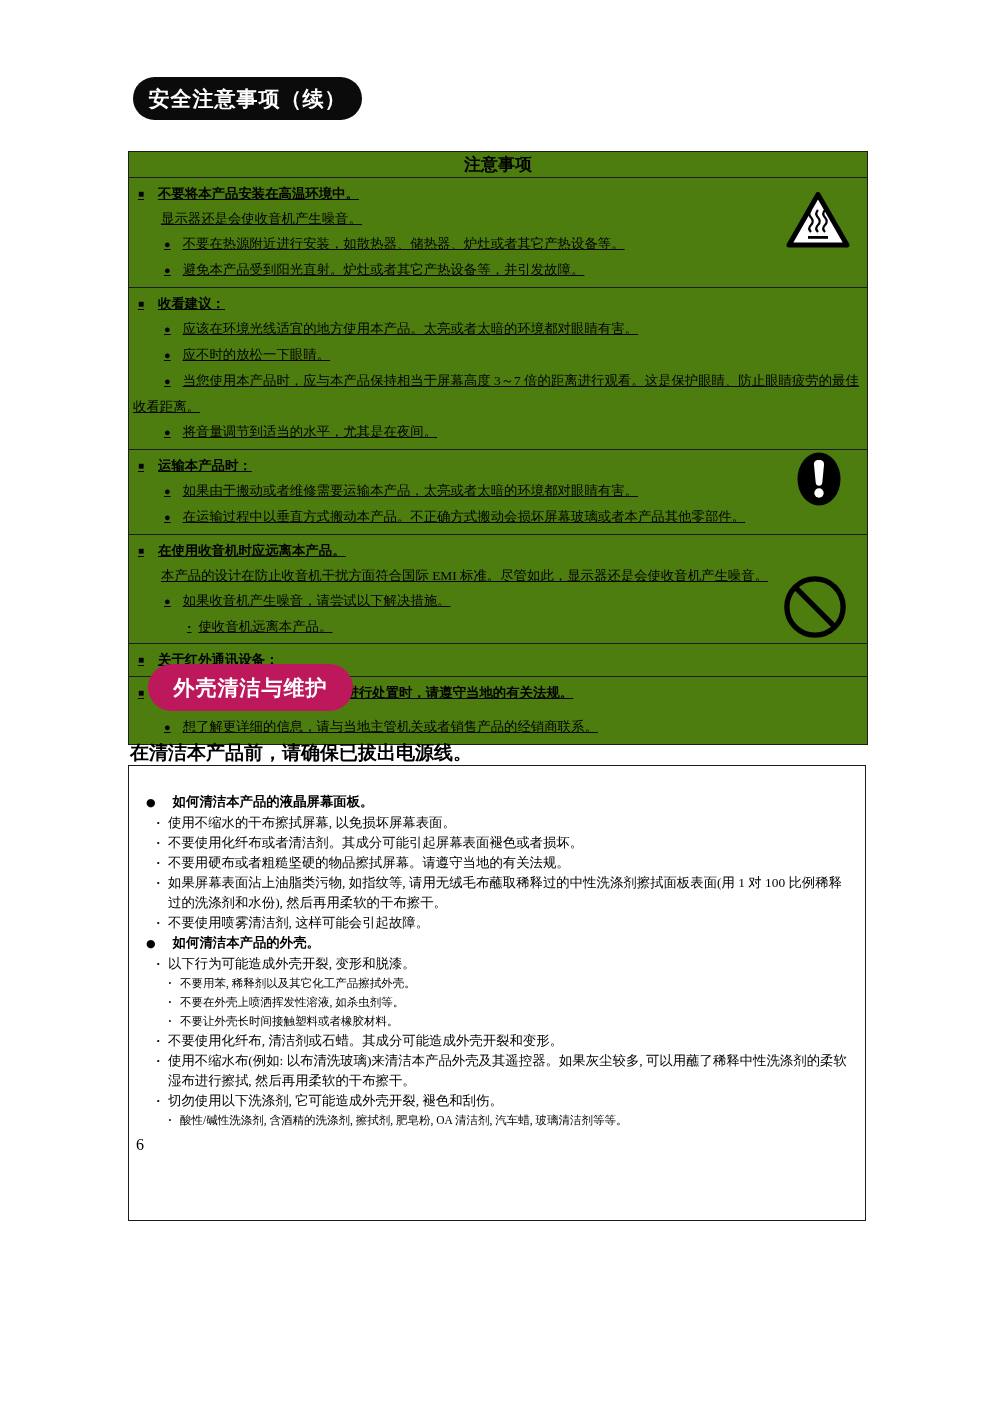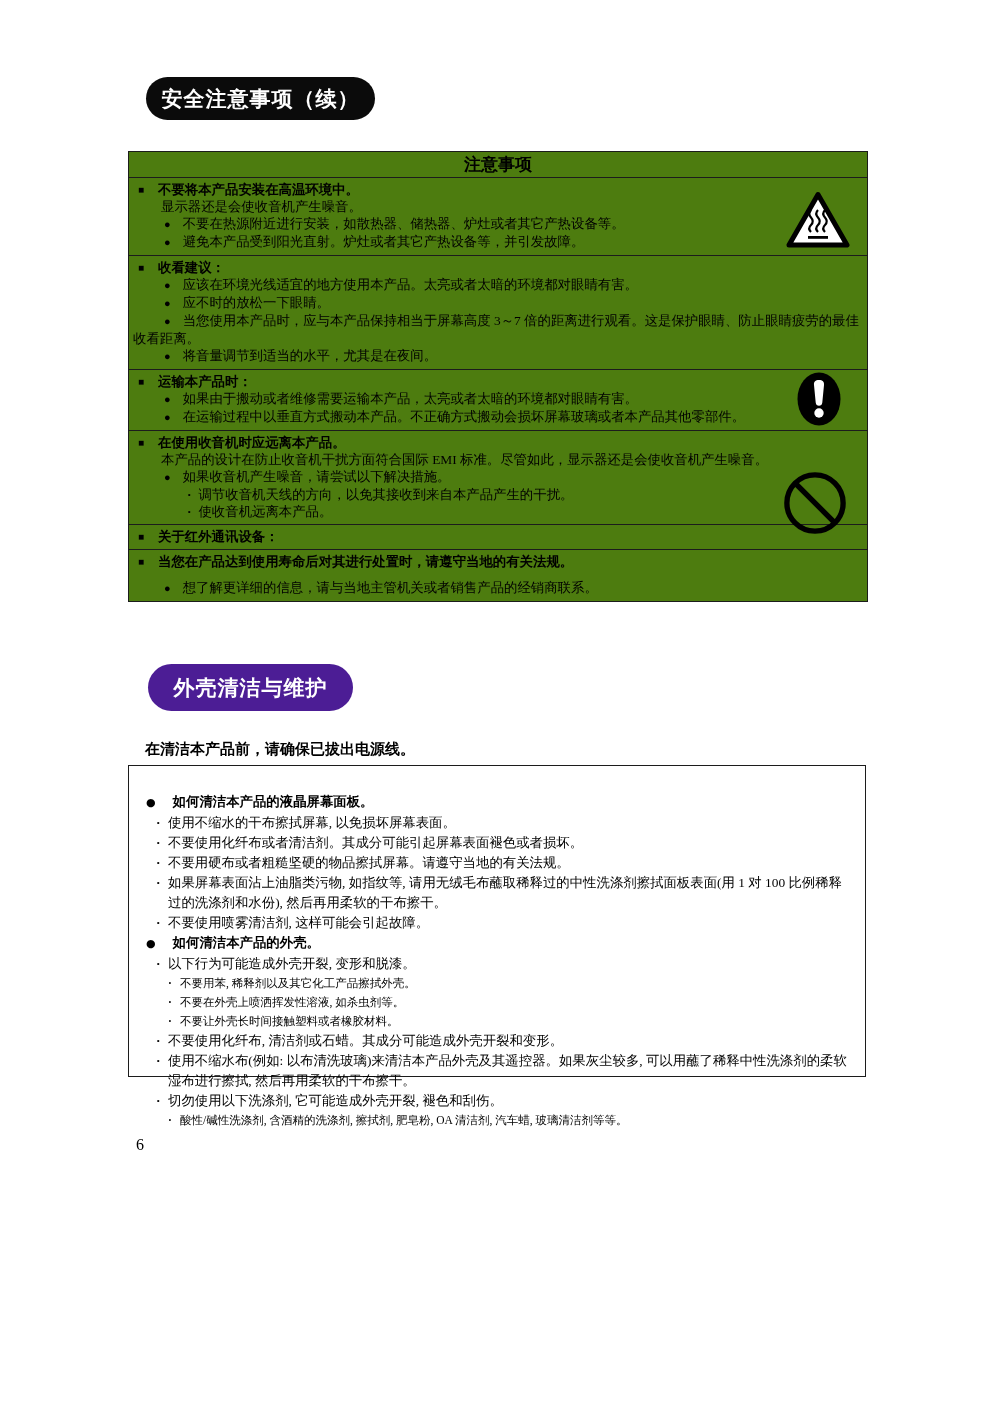--- a/index.html
+++ b/index.html
@@ -7,54 +7,54 @@
     width:993px; height:1404px; background:#ffffff; position:relative;
     font-family:"Liberation Serif","DejaVu Serif",serif; color:#000;
     -webkit-font-smoothing:antialiased;
   }
 
   
   .badge {
     position:absolute; color:#fff; font-weight:bold; text-align:center;
     font-family:"Liberation Sans","DejaVu Sans",sans-serif;
   }
-  #badge1 { left:146px; top:77px; width:229px; height:43px; line-height:43px;
+  #badge1 { left:133px; top:77px; width:229px; height:43px; line-height:43px;
             background:#0b0b0b; border-radius:22px; font-size:21px; letter-spacing:1px; }
   #badge2 { left:148px; top:664px; width:205px; height:47px; line-height:47px;
-            background:#4c1d95; border-radius:24px; font-size:21px; letter-spacing:1px; }
+            background:#be185d; border-radius:24px; font-size:21px; letter-spacing:1px; }
 
   
   .notice-table { position:absolute; left:128px; top:151px; width:738px;
                   border:1px solid #1c1c1c; background:#4d7c0f; }
   .nt-header { text-align:center; font-weight:bold; font-size:17px; line-height:25px;
                border-bottom:1px solid #1c1c1c; }
   .nt-row { position:relative; border-bottom:1px solid #1c1c1c;
-            padding:3px 4px 4px 4px; font-size:13.4px; line-height:17px; }
+            padding:3px 4px 4px 4px; font-size:13.4px; line-height:25px;text-decoration:underline; }
   .nt-row:last-child { border-bottom:none; }
   .row-title { font-family:"Liberation Sans","DejaVu Sans",sans-serif; font-weight:bold;
                padding-left:5px; }
   .row-title .sq { font-size:10px; margin-right:14px; vertical-align:1px; }
   .ln-plain  { text-indent:28px; }
   .ln-bullet { text-indent:31px; }
   .ln-bullet .dot { font-size:11px; margin-right:12px; }
   .ln-sub    { text-indent:54px; }
   .ln-sub .md { margin-right:7px; font-weight:bold; }
   .pad-icon { padding-right:92px; }
   .gap-top { margin-top:9px; }
   .row-icon { position:absolute; }
   #icon-hot  { right:16px; top:12px; }
   #icon-must { right:26px; top:2px; }
   #icon-ban  { right:20px; top:40px; }
 
   
-  #clean-note { position:absolute; left:145px; top:740px; font-weight:bold; font-size:15px;
+  #clean-note { position:absolute; left:130px; top:740px; font-weight:bold; font-size:19px;
                 font-family:"Liberation Sans","DejaVu Sans",sans-serif; }
 
   
-  .clean-box { position:absolute; left:128px; top:765px; width:738px; height:312px;
+  .clean-box { position:absolute; left:128px; top:765px; width:738px; height:456px;
                border:1px solid #1c1c1c; box-sizing:border-box;
                padding:26px 12px 0 17px; font-size:13.4px; line-height:20px; }
   .b2-header { font-family:"Liberation Sans","DejaVu Sans",sans-serif; font-weight:bold; }
   .b2-header .dot { font-size:11px; margin-right:17px; font-family:"DejaVu Sans",sans-serif; }
   .b2-item { display:flex; margin-left:10px; }
   .b2-item .md { width:12px; flex:none; font-weight:bold; }
   .b2-item.small { margin-left:22px; font-size:11.5px; line-height:19px; }
 
   #page-num { position:absolute; left:136px; top:1136px; font-size:16px; }
 </style>
@@ -102,21 +102,20 @@
           <path d="M22 8 c3.6 0 5.3 1.9 5 4.9 l-1.7 17.6 c-.2 2.1 -1.5 3.2 -3.3 3.2 s-3.1 -1.1 -3.3 -3.2 l-1.7 -17.6 c-.3 -3 1.4 -4.9 5 -4.9 z" fill="#fff"></path>
           <circle cx="22" cy="41" r="4.7" fill="#fff"></circle>
         </svg>
       </span>
     </div>
 
     <div class="nt-row">
       <div class="row-title"><span class="sq">■</span><span>在使用收音机时应远离本产品。</span></div>
       <div class="ln-plain pad-icon"><span>本产品的设计在防止收音机干扰方面符合国际 EMI 标准。尽管如此，显示器还是会使收音机产生噪音。</span></div>
       <div class="ln-bullet"><span class="dot">●</span><span>如果收音机产生噪音，请尝试以下解决措施。</span></div>
-      <div class="ln-sub"><span class="md">·</span><span>调节收音机天线的方向，以免其接收到来自本产品产生的干扰。</span></div>
       <div class="ln-sub"><span class="md">·</span><span>使收音机远离本产品。</span></div>
       <span id="icon-ban" class="row-icon">
         <svg width="64" height="64" viewBox="0 0 66 66">
           <circle cx="33" cy="33" r="29" fill="none" stroke="#000" stroke-width="5.5"></circle>
           <line x1="12.8" y1="12.8" x2="53.2" y2="53.2" stroke="#000" stroke-width="5.5"></line>
         </svg>
       </span>
     </div>
 
     <div class="nt-row">

